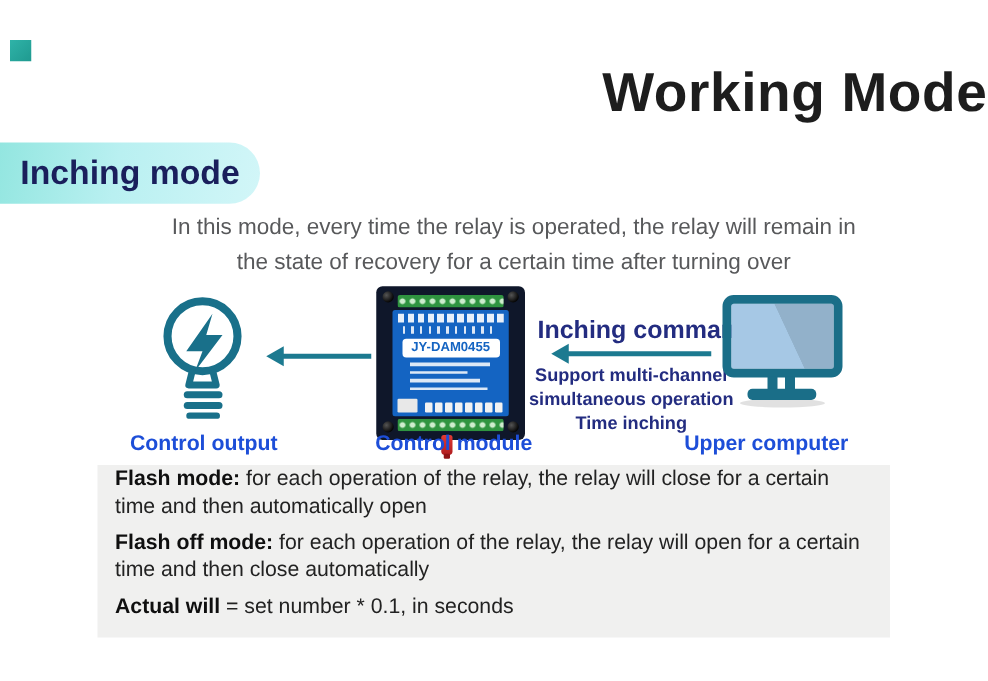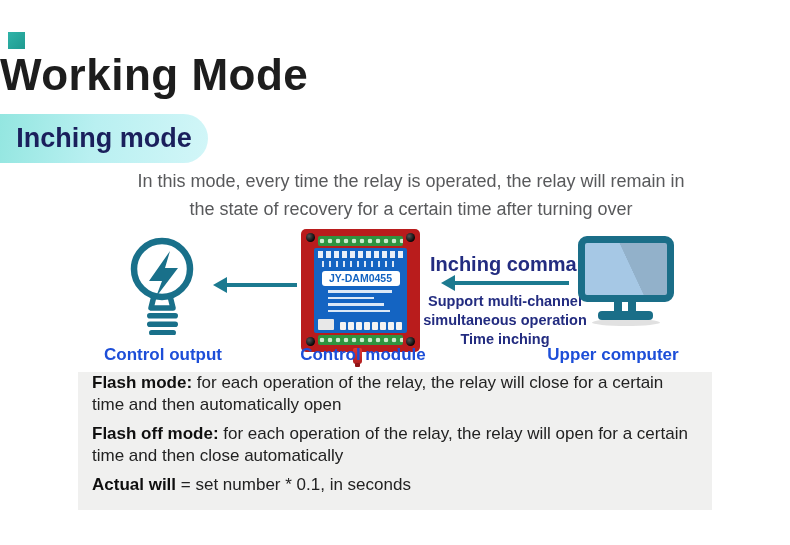--- a/index.html
+++ b/index.html
@@ -4,21 +4,21 @@
 <style>
   html,body{margin:0;padding:0;background:#fff;}
   #stage{
     position:relative;width:790px;height:545px;background:#ffffff;
     font-family:"Liberation Sans", sans-serif;overflow:hidden;
   }
   
   .corner-square{position:absolute;left:8px;top:32px;width:17px;height:17px;
     background:linear-gradient(135deg,#2fb3a8,#1f9a90);}
   
-  .page-title{position:absolute;left:0;top:50px;width:100%;text-align:left;
+  .page-title{position:absolute;left:0;top:50px;width:100%;text-align:right;
     font-size:44px;font-weight:800;color:#1d1d1d;letter-spacing:.5px;}
   
   .badge{position:absolute;left:0;top:114px;width:208px;height:49px;
     background:linear-gradient(100deg,#93e6e0 0%,#b9f0f1 45%,#d2f6f8 100%);
     border-radius:0 25px 25px 0;display:flex;align-items:center;justify-content:center;}
   .badge span{font-size:27px;font-weight:700;color:#1a1f5c;}
   
   .desc{position:absolute;left:16px;top:168px;width:100%;text-align:center;
     font-size:18px;color:#58595b;line-height:1.55;}
   
@@ -46,21 +46,21 @@
   .mon-screen{position:absolute;left:0;top:0;width:82px;height:52px;
     border:7px solid #1a6e88;border-radius:9px;
     background:linear-gradient(65deg,#a6c8e5 55%,#92b1ca 55.5%);}
   .mon-leg{position:absolute;left:36px;top:65px;width:8px;height:12px;background:#1a6e88;}
   .mon-leg2{left:50px;}
   .mon-base{position:absolute;left:20px;top:75px;width:55px;height:9px;background:#1a6e88;border-radius:4px;}
   .mon-shadow{position:absolute;left:14px;top:83px;width:68px;height:7px;border-radius:50%;
     background:#d7d7d7;opacity:.75;}
   
   .module{position:absolute;left:301px;top:229px;width:119px;height:123px;
-    background:#b91c1c;border-radius:5px;}
+    background:#0f172a;border-radius:5px;}
   .screw{position:absolute;width:9px;height:9px;border-radius:50%;
     background:radial-gradient(circle at 35% 35%,#555,#060606 70%);}
   .screw.tl{left:5px;top:4px;} .screw.tr{right:5px;top:4px;}
   .screw.bl{left:5px;bottom:6px;} .screw.br{right:5px;bottom:6px;}
   .term-strip{position:absolute;left:17px;right:17px;height:10px;
     background-color:#2f9440;
     background-image:radial-gradient(circle at 4px 50%,#cdeccd 2px,rgba(0,0,0,0) 2.6px);
     background-size:8px 100%;border-radius:2px;}
   .term-top{top:7px;} .term-bottom{bottom:7px;}
   .mod-face{position:absolute;left:13px;right:13px;top:19px;bottom:19px;

